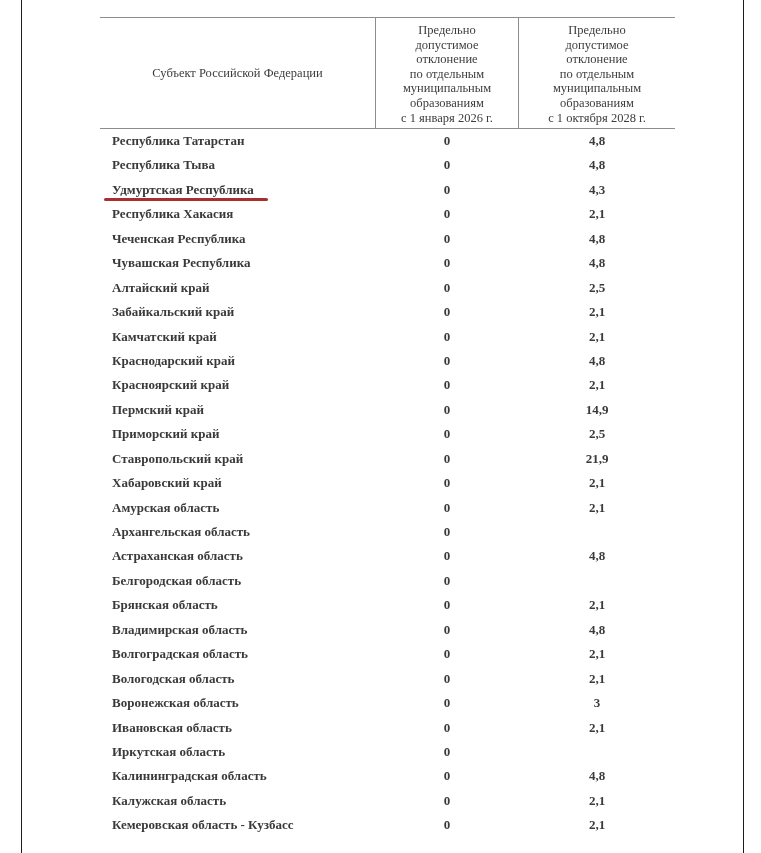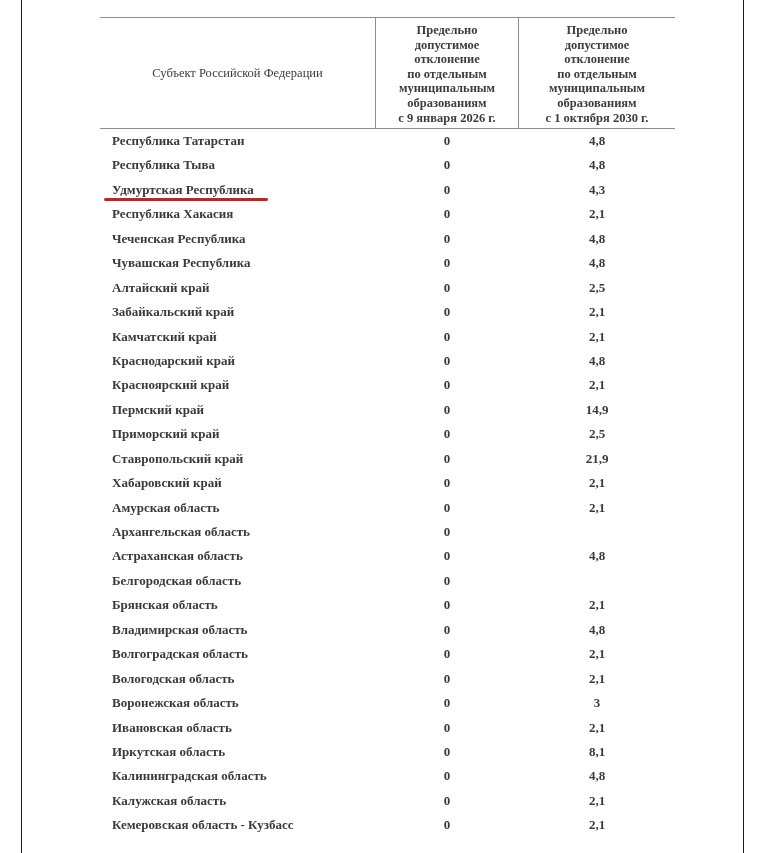--- a/index.html
+++ b/index.html
@@ -97,21 +97,20 @@
     align-items: flex-start;
     padding-top: 6px;
   }
   .th-lines {
     display: block;
     width: 100%;
   }
   .th-lines span {
     display: block;
     white-space: nowrap;
-    font-weight: bold;
   }
 
   
   .tbody {
     position: absolute;
     left: 0;
     top: 112px;
     width: 575px;
     font-weight: bold;
   }
@@ -181,32 +180,32 @@
       <span>Субъект Российской Федерации</span>
     </div>
     <div class="th col2">
       <span class="th-lines" id="hdr-col2">
           <span>Предельно</span>
           <span>допустимое</span>
           <span>отклонение</span>
           <span>по отдельным</span>
           <span>муниципальным</span>
           <span>образованиям</span>
-          <span>с 9 января 2026 г.</span>
+          <span>с 1 января 2026 г.</span>
         </span>
     </div>
     <div class="th col3">
       <span class="th-lines" id="hdr-col3">
           <span>Предельно</span>
           <span>допустимое</span>
           <span>отклонение</span>
           <span>по отдельным</span>
           <span>муниципальным</span>
           <span>образованиям</span>
-          <span>с 1 октября 2030 г.</span>
+          <span>с 1 октября 2028 г.</span>
         </span>
     </div>
   </div>
 
   <div class="tbody" id="table-body">
       <div class="row">
         <div class="cell-name">Республика Татарстан</div>
         <div class="cell-v1">0</div>
         <div class="cell-v2">4,8</div>
       </div>
@@ -325,21 +324,20 @@
         <div class="cell-v2">3</div>
       </div>
       <div class="row">
         <div class="cell-name">Ивановская область</div>
         <div class="cell-v1">0</div>
         <div class="cell-v2">2,1</div>
       </div>
       <div class="row">
         <div class="cell-name">Иркутская область</div>
         <div class="cell-v1">0</div>
-        <div class="cell-v2">8,1</div>
       </div>
       <div class="row">
         <div class="cell-name">Калининградская область</div>
         <div class="cell-v1">0</div>
         <div class="cell-v2">4,8</div>
       </div>
       <div class="row">
         <div class="cell-name">Калужская область</div>
         <div class="cell-v1">0</div>
         <div class="cell-v2">2,1</div>

